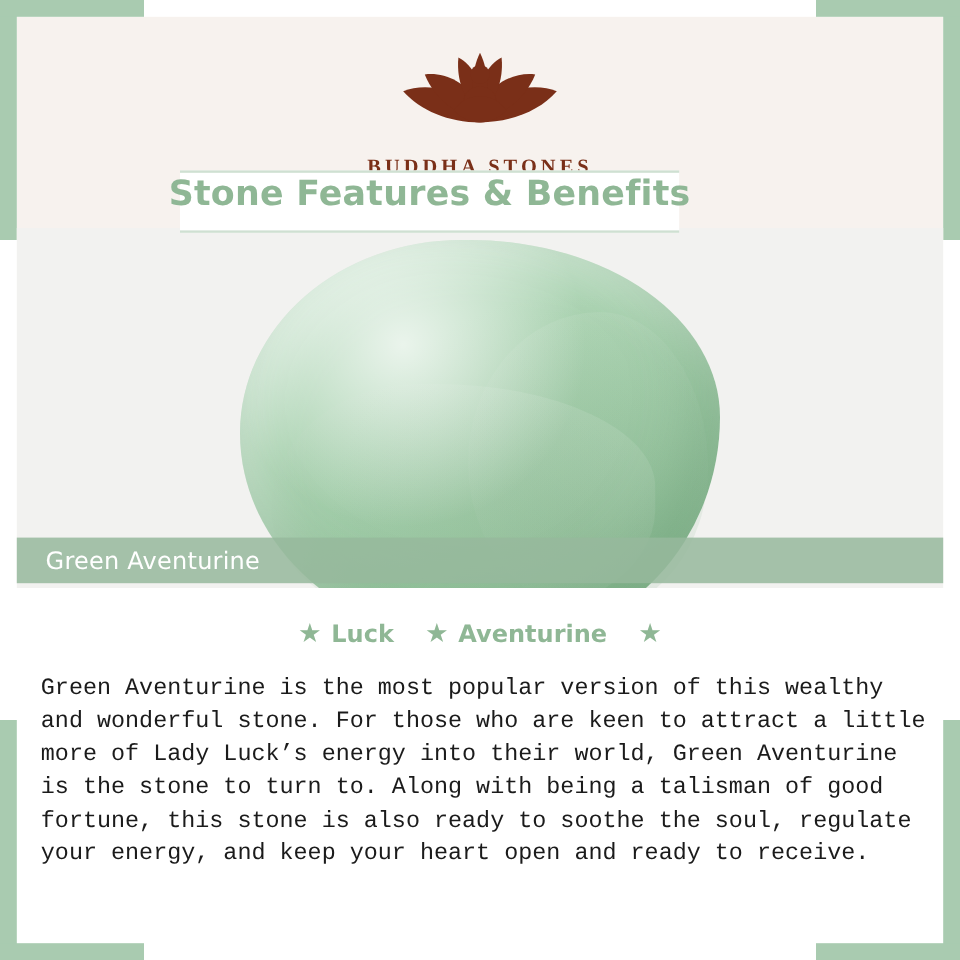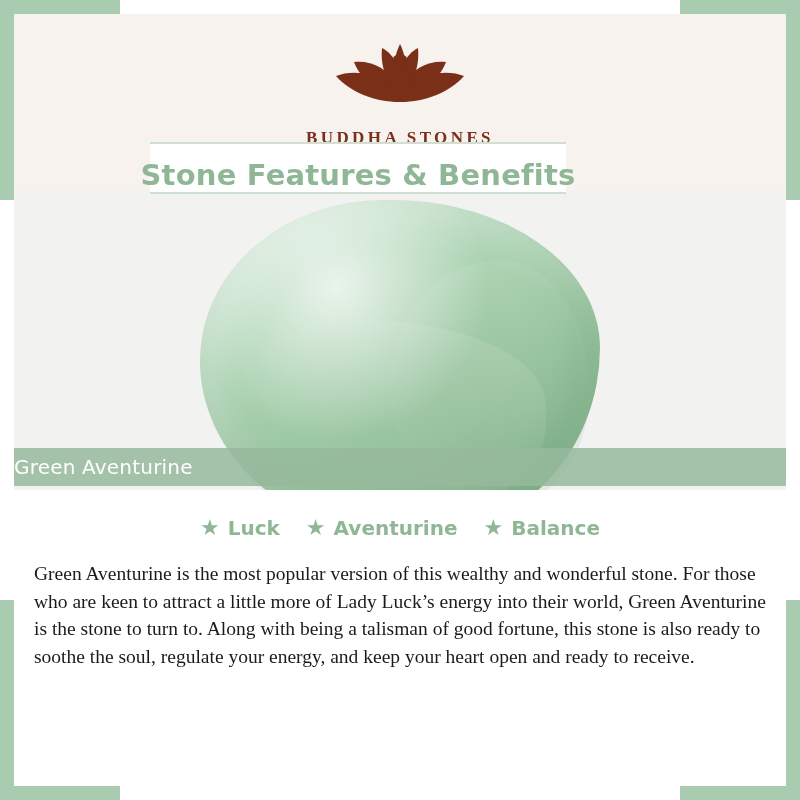--- a/index.html
+++ b/index.html
@@ -74,21 +74,21 @@
   .title-band {
     position: absolute;
     left: 150px;
     top: 142px;
     width: 416px;
     height: 48px;
     background: #ffffff;
     border-top: 2px solid #cfe0d2;
     border-bottom: 2px solid #cfe0d2;
     display: flex;
-    align-items: flex-end;
+    align-items: flex-start;
     justify-content: center;
     z-index: 4;
   }
   .title-band .title {
     font-family: "DejaVu Sans", sans-serif;
     font-weight: 700;
     font-size: 29px;
     color: #8fb795;
     letter-spacing: 0.2px;
     white-space: nowrap;
@@ -152,21 +152,21 @@
     height: 38px;
     background: rgba(150,185,156,0.85);
     display: flex;
     align-items: center;
     z-index: 5;
   }
   .name-band .name {
     color: #ffffff;
     font-family: "DejaVu Sans", sans-serif;
     font-size: 20px;
-    padding-left: 0;
+    padding-left: 24px;
     letter-spacing: 0.2px;
   }
 
   
   .benefits {
     position: absolute;
     left: 0;
     top: 516px;
     width: 800px;
     display: flex;
@@ -191,21 +191,21 @@
     font-weight: 700;
     font-size: 20px;
   }
 
   
   .description {
     position: absolute;
     left: 34px;
     top: 560px;
     width: 740px;
-    font-family: Liberation Serif, serif;
+    font-family: Liberation Mono, monospace;
     font-size: 19.5px;
     line-height: 1.42;
     color: #1b1b1b;
     z-index: 5;
   }
 </style>
 </head>
 <body>
 
 <div class="page">
@@ -265,19 +265,18 @@
     <div class="benefit">
       <span class="star">★</span>
       <span class="blabel">Luck</span>
     </div>
     <div class="benefit">
       <span class="star">★</span>
       <span class="blabel">Aventurine</span>
     </div>
     <div class="benefit">
       <span class="star">★</span>
-      <span class="blabel">Balance</span>
     </div>
   </div>
 
   <div class="description">Green Aventurine is the most popular version of this wealthy and wonderful stone. For those who are keen to attract a little more of Lady Luck’s energy into their world, Green Aventurine is the stone to turn to. Along with being a talisman of good fortune, this stone is also ready to soothe the soul, regulate your energy, and keep your heart open and ready to receive.</div>
 
 </div>
 
 </body></html>

